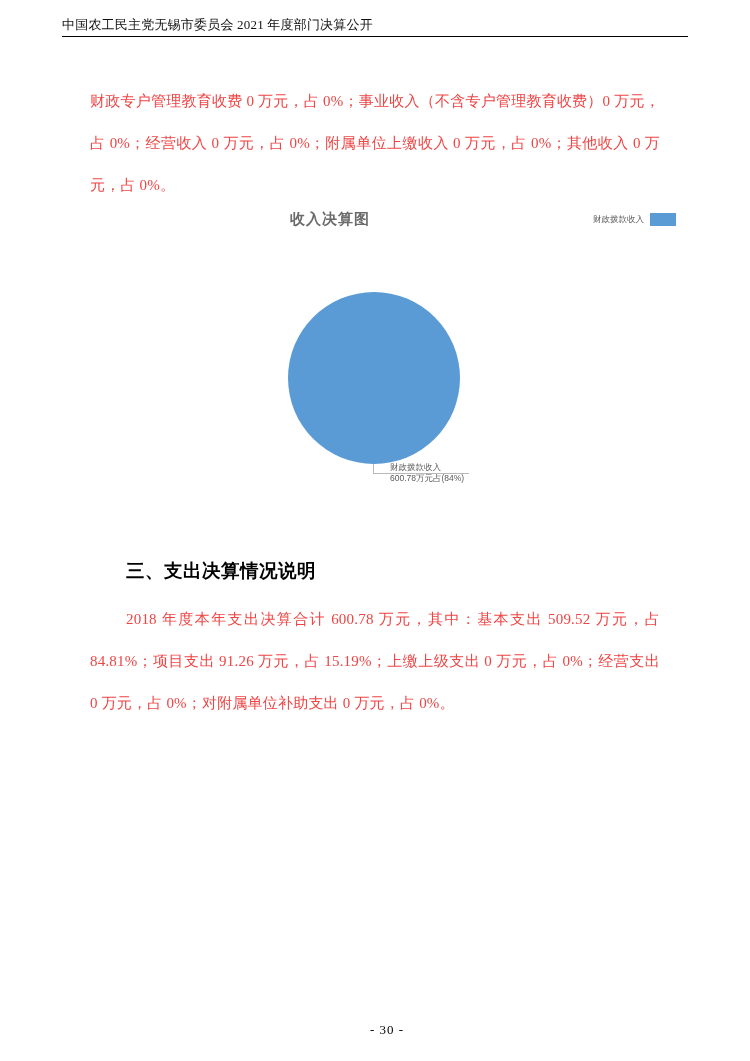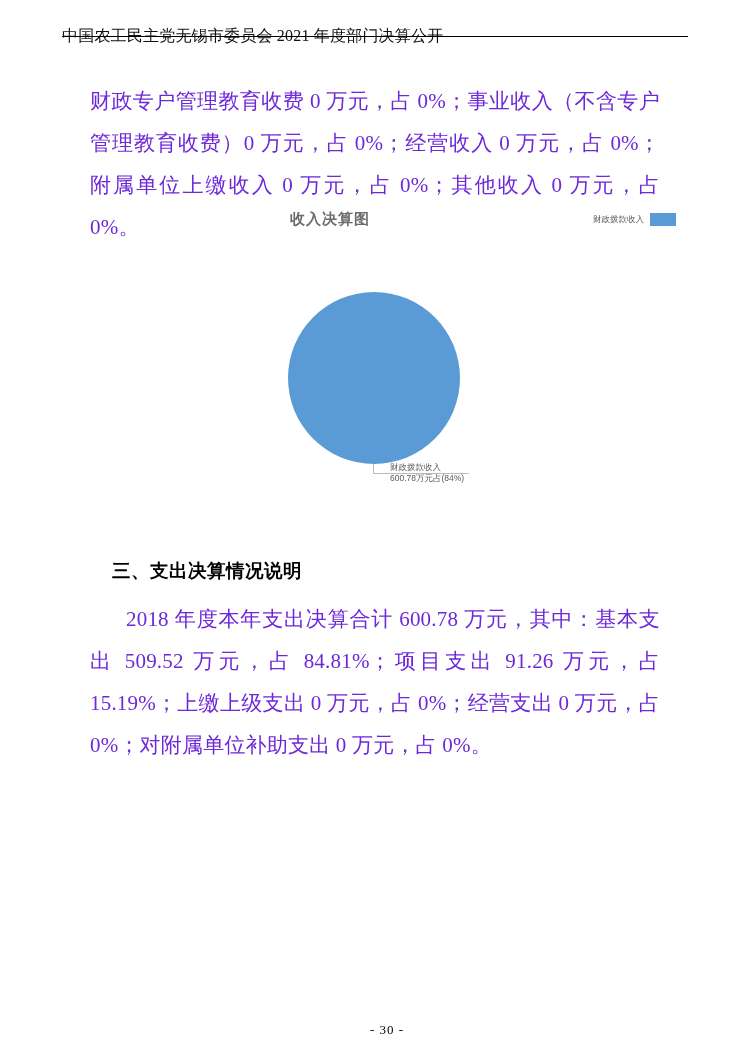--- a/index.html
+++ b/index.html
@@ -26,51 +26,50 @@
 
   
   .header {
     position: absolute;
     left: 62px;
     top: 16px;
     width: 626px;
   }
   .header-text {
     font-family: "Liberation Serif", serif;
-    font-size: 16px;
+    font-size: 13px;
     letter-spacing: 0.2px;
     color: #111;
     white-space: nowrap;
-    margin-top: 10px;
   }
   .header-rule {
     position: absolute;
     left: 62px;
     top: 36px;
     width: 626px;
     height: 0;
     border-top: 1px solid #000;
   }
 
   
   .content {
     position: absolute;
     left: 90px;
     top: 80px;
     width: 570px;
   }
   p.para {
     margin: 0 0 0 0;
-    font-size: 21px;
+    font-size: 15px;
     line-height: 42px;
     text-align: justify;
     text-justify: inter-ideograph;
     letter-spacing: 0.2px;
     font-family: "Liberation Serif", serif;
-    color: #6d28d9;
+    color: #ef4444;
   }
   p.para.indent {
     text-indent: 36px;
   }
 
   
   .chart-block {
     position: absolute;
     left: 90px;
     top: 200px;
@@ -141,21 +140,21 @@
     font-family: "Liberation Sans", sans-serif;
     font-size: 8.5px;
     line-height: 11px;
     color: #5a5a5a;
     white-space: nowrap;
   }
 
   
   .section-heading {
     position: absolute;
-    left: 112px;
+    left: 126px;
     top: 558px;
     font-family: "Liberation Serif", serif;
     font-weight: bold;
     font-size: 18.5px;
     letter-spacing: 0.5px;
     color: #000;
   }
 
   .content2 {
     position: absolute;

